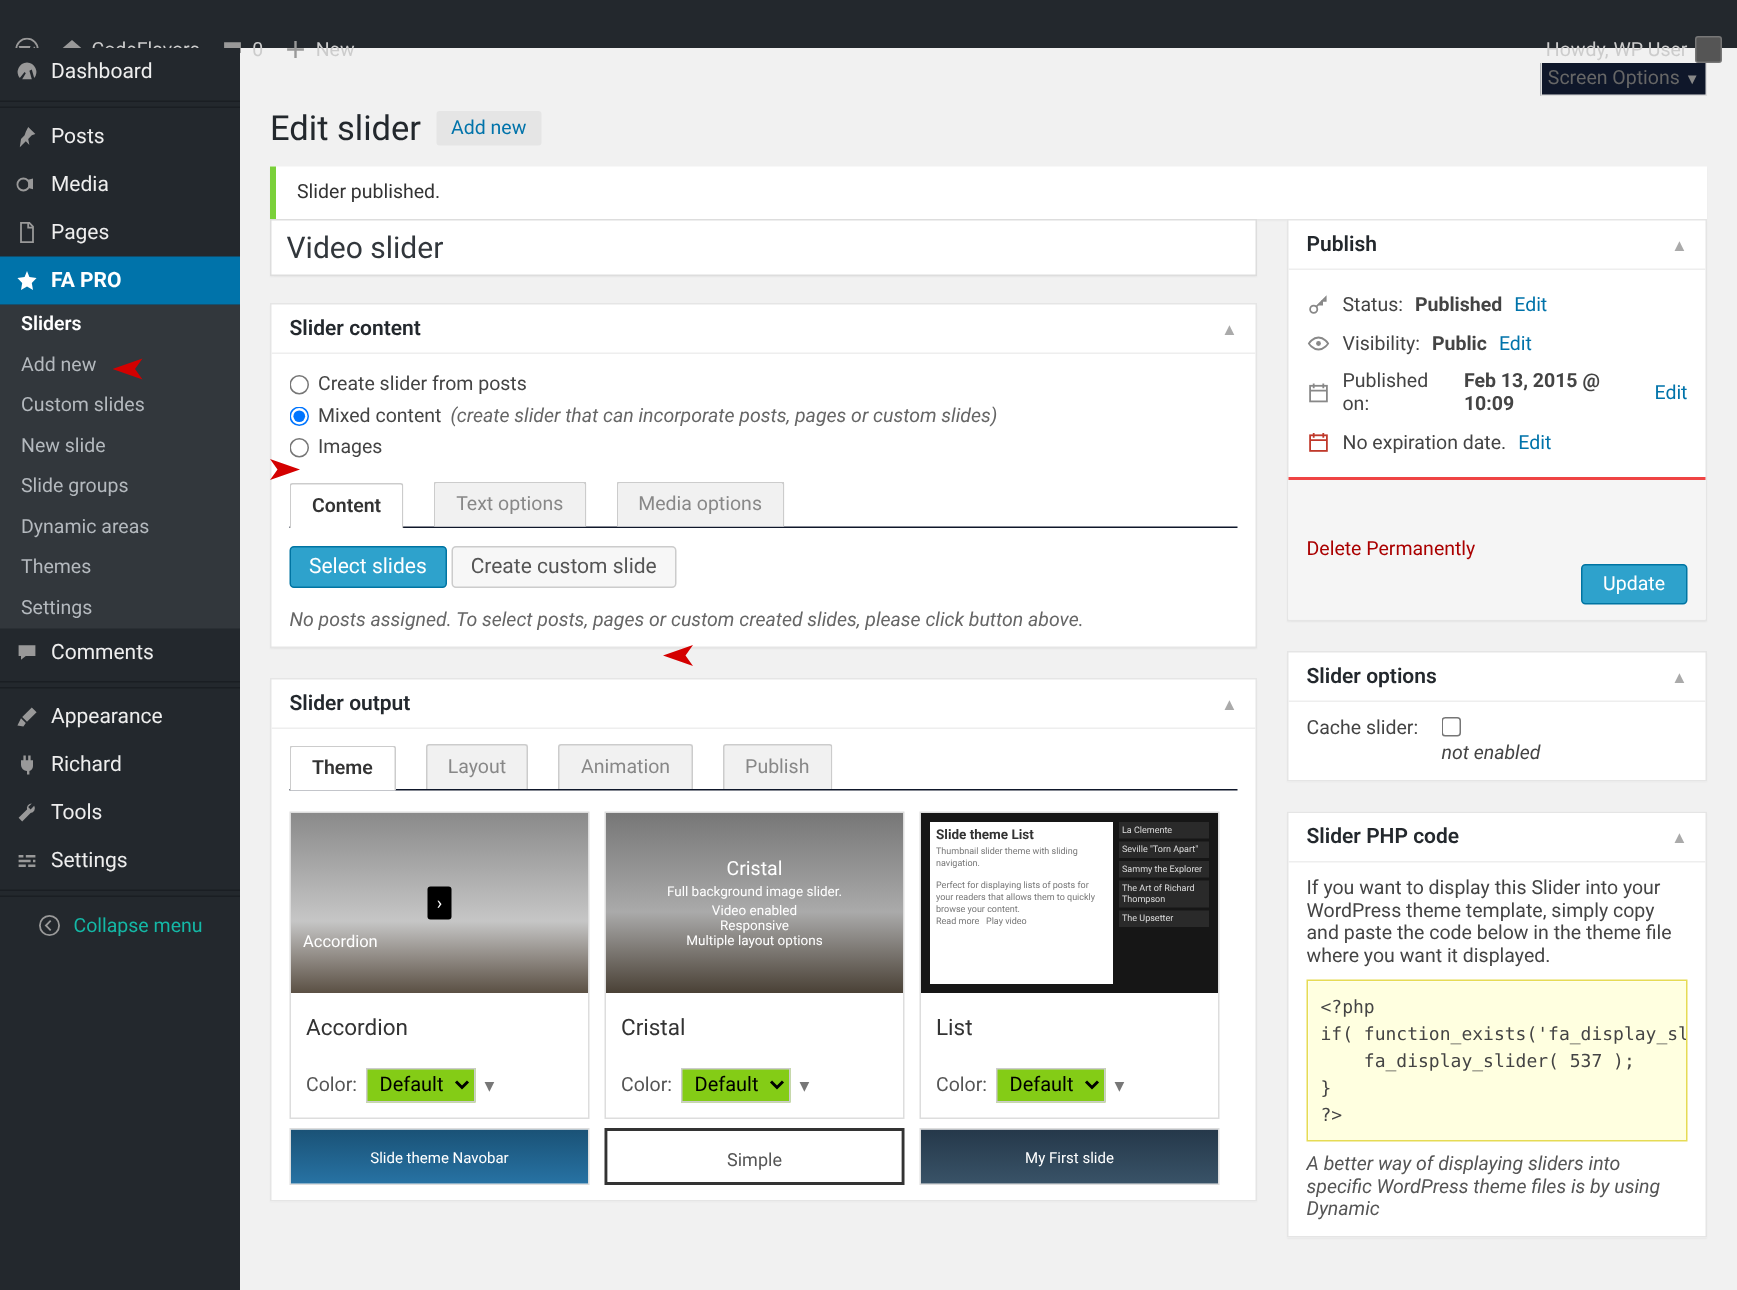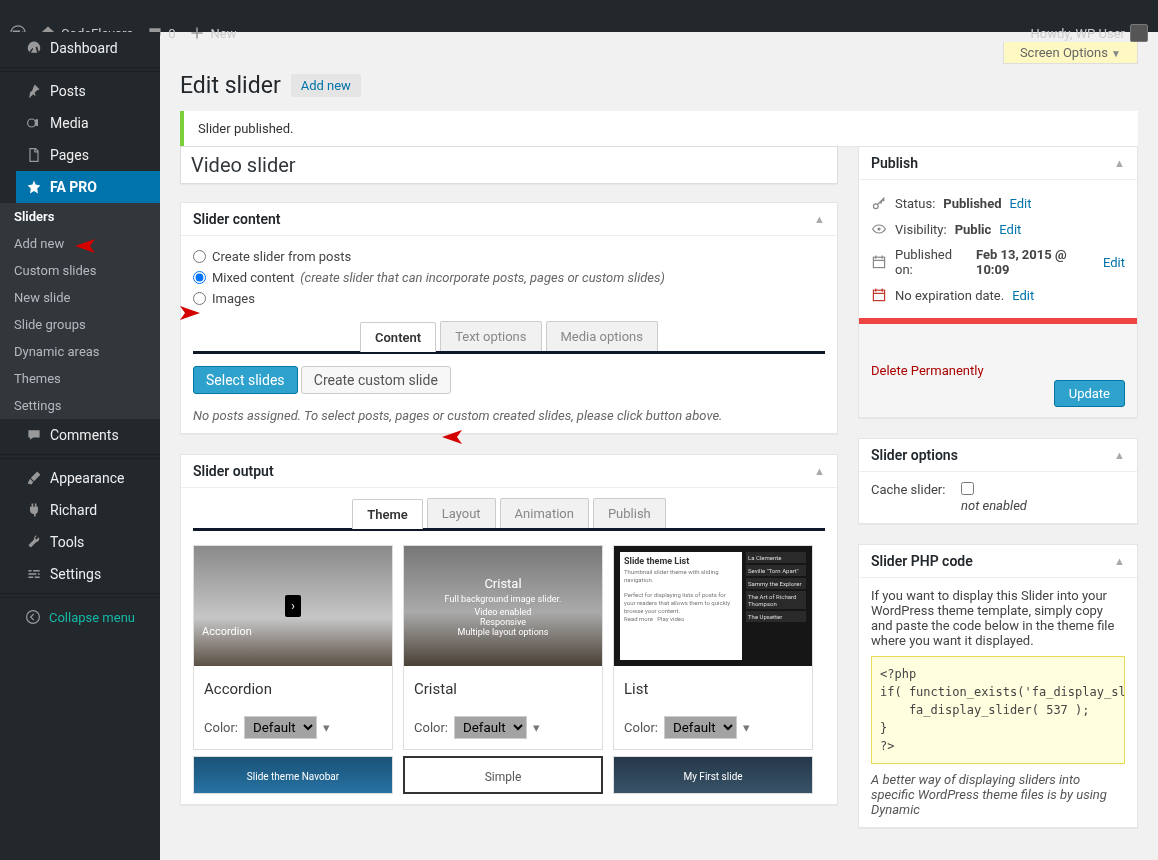--- a/index.html
+++ b/index.html
@@ -8,69 +8,69 @@
 
 .admin-bar { background: #23282d; color: #eee; height: 32px; display: flex; align-items: center; justify-content: space-between; padding: 0 10px; font-size: 13px; }
 .admin-bar-left { display: flex; align-items: center; gap: 14px; }
 .admin-bar-right { display: flex; align-items: center; gap: 8px; }
 .ab-item { color: #ccc; display: flex; align-items: center; gap: 5px; cursor: pointer; margin-top: 34px; }
 .ab-item svg { fill: #999; }
 .ab-avatar { width: 18px; height: 18px; background: #555; border-radius: 2px; border:1px solid #777; }
 
 
 .sidebar { position: absolute; left: 0; top: 32px; width: 160px; background: #23282d; min-height: calc(100% - 32px); }
-.menu-item { color: #eee; padding: 8px 10px; display: flex; align-items: center; gap: 8px; cursor: pointer; font-size: 14px; margin-left: 16px; }
+.menu-item { color: #eee; padding: 8px 10px; display: flex; align-items: center; gap: 8px; cursor: pointer; font-size: 14px; }
 .menu-item.current { background: #0073aa; color: #fff; font-weight: 700; position: relative; }
 .menu-item.current::after { content: ""; position: absolute; right: -8px; top: 50%; margin-top: -8px; border: 8px solid transparent; border-right-color: #f1f1f1; }
 .submenu { background: #32373c; }
 .submenu .menu-sub { color: #b4b9be; padding: 6px 10px 6px 14px; font-size: 13px; cursor: pointer; }
 .submenu .menu-sub.active { color: #fff; font-weight: 600; }
 .menu-separator { height: 5px; background: #23282d; border-bottom: 1px solid #1a1e23; border-top: 1px solid #1a1e23; margin: 3px 0; }
 .collapse { color: #14b8a6; padding: 8px 10px; font-size: 13px; display:flex; align-items:center; gap:8px; cursor:pointer;justify-content:center;}
 
 
 .content { margin-left: 160px; padding: 10px 20px 40px 20px; }
-.screen-options { float: right; background: #fef9c3; border: 1px solid #ddd; border-top: none; padding: 3px 16px; font-size: 13px; color: #666; cursor: pointer; margin-left: 12px; }
+.screen-options { float: right; background: #0f172a; border: 1px solid #ddd; border-top: none; padding: 3px 4px; font-size: 13px; color: #666; cursor: pointer; margin-left: 12px; }
 .page-title { font-size: 23px; font-weight: 400; color: #23282d; margin: 8px 0 12px 0; display: flex; align-items: center; gap: 10px;}
 .page-action { background: #e5e5e5; color: #0073aa; padding: 4px 10px; font-size: 13px; border-radius:2px; cursor:pointer;}
 .notice { background: #fff; border-left: 4px solid #7ad03a; padding: 10px 14px; margin-bottom: 0; color: #333; box-shadow: 0 1px 1px rgba(0,0,0,0.04); }
 
 .columns { display: flex; gap: 20px; align-items: flex-start; }
 .col-main { flex: 1; }
 .col-side { width: 280px; }
 
 .panel { background: #fff; border: 1px solid #e5e5e5; box-shadow: 0 1px 1px rgba(0,0,0,0.04); margin-bottom: 20px; }
 .panel-title { padding: 8px 12px; font-size: 14px; font-weight: 600; border-bottom: 1px solid #eee; color: #23282d; display:flex; justify-content:space-between; align-items:center;}
 .panel-title .toggle-ind { color:#aaa; font-size:11px;}
 .panel-body { padding: 10px 12px; }
 
 .title-input { width: 100%; border: 1px solid #ddd; background: #fff; font-size: 20px; padding: 6px 10px; color: #32373c; box-shadow: 0 1px 1px rgba(0,0,0,0.04); margin-bottom: 18px; }
 
 .radio-row { display: flex; align-items: center; gap: 6px; padding: 3px 0; font-size: 13px; }
 .radio-row em { color: #666; font-style: italic; }
 
-.tabs { border-bottom: 3px solid #0f172a; display: flex; gap: 4px; margin-top: 12px; justify-content: center; }
+.tabs { border-bottom: 1px solid #0f172a; display: flex; gap: 20px; margin-top: 12px; }
 .tab { border: 1px solid #ccc; border-bottom: none; padding: 7px 14px; background: #f1f1f1; color: #888; cursor: pointer; font-size:13px; border-radius:2px 2px 0 0;}
 .tab.active { background: #fff; color: #333; font-weight: 600; position:relative; top:1px;}
 
 .btn { display: inline-block; padding: 5px 12px; border-radius: 3px; font-size: 14px; cursor: pointer; border: 1px solid; margin-top: 12px;}
 .btn-primary { background: #2ea2cc; border-color: #0074a2; color: #fff; }
 .btn-secondary { background: #f7f7f7; border-color: #ccc; color: #555; }
 .hint { font-style: italic; color: #666; font-size: 13px; margin-top: 14px; }
 
 .themes { display: flex; gap: 10px; flex-wrap: wrap; margin-top: 14px; }
 .theme-card { width: 200px; border: 1px solid #ddd; background:#fff;}
 .theme-img { height: 120px; background: linear-gradient(#999,#bbb,#777); position: relative; display:flex; align-items:center; justify-content:center; color:#fff; font-size:12px; }
 .theme-name { padding: 14px 10px; font-size: 15px; color:#333;}
 .theme-row { padding: 4px 10px 10px 10px; font-size: 13px; color:#555; display:flex; align-items:center; gap:6px;}
-.theme-row select { border:1px solid #ccc; padding:2px 4px; background:#a3a3a3;}
+.theme-row select { border:1px solid #ccc; padding:2px 4px; background:#84cc16;}
 
 .side-row { display: flex; align-items: center; gap: 8px; padding: 5px 0; font-size: 13px; color:#444;}
 .side-row a { color: #0073aa; cursor:pointer;}
-.side-foot { border-top:6px solid #ef4444; padding:10px 12px; display:flex; justify-content:space-between; align-items:center; background:#f5f5f5;}
+.side-foot { border-top:2px solid #ef4444; padding:10px 12px; display:flex; justify-content:space-between; align-items:center; background:#f5f5f5;}
 .delete-link { color: #a00; cursor:pointer; font-size:13px;}
 .btn-update { background:#2ea2cc; border:1px solid #0074a2; color:#fff; padding:5px 14px; border-radius:3px; font-size:13px;margin-top:46px;}
 .cache-row { display:flex; gap:10px; align-items:flex-start; font-size:13px;}
 .cache-row .lbl { width:80px;}
 .code-block { background:#ffffe0; border:1px solid #e6db55; padding:8px; font-family:monospace; font-size:12px; line-height:1.5; margin:8px 0; white-space:pre; overflow:auto;}
 .php-note { font-style:italic; color:#555; font-size:13px;}
 .icon-sm { width:16px; height:16px; fill:#999; flex-shrink:0;}
 
 
 .arrow-anno { position: absolute; width: 50px; height: 20px; pointer-events: none; z-index: 99; }

